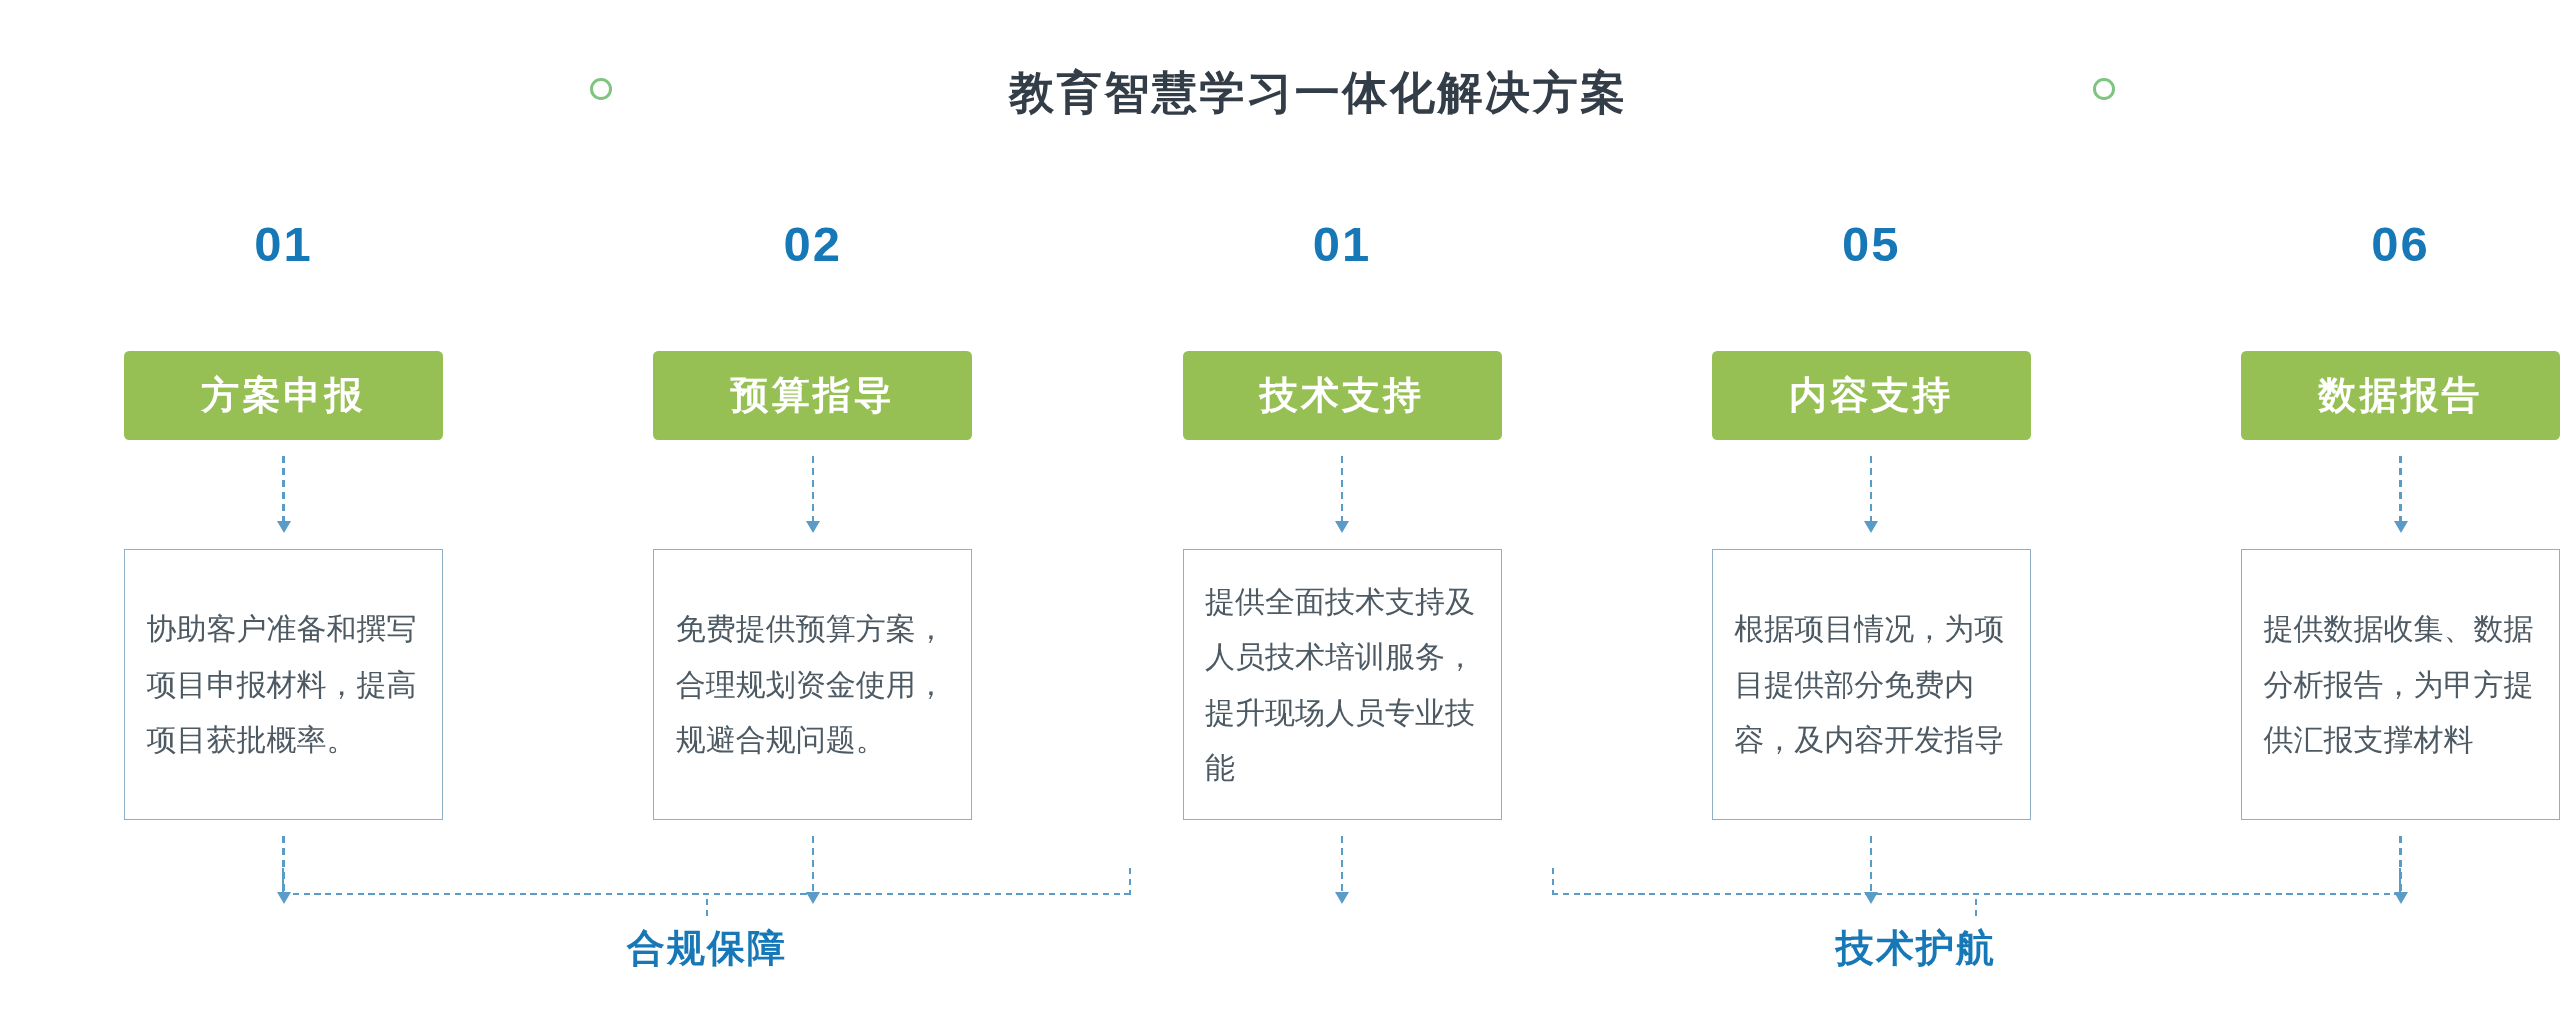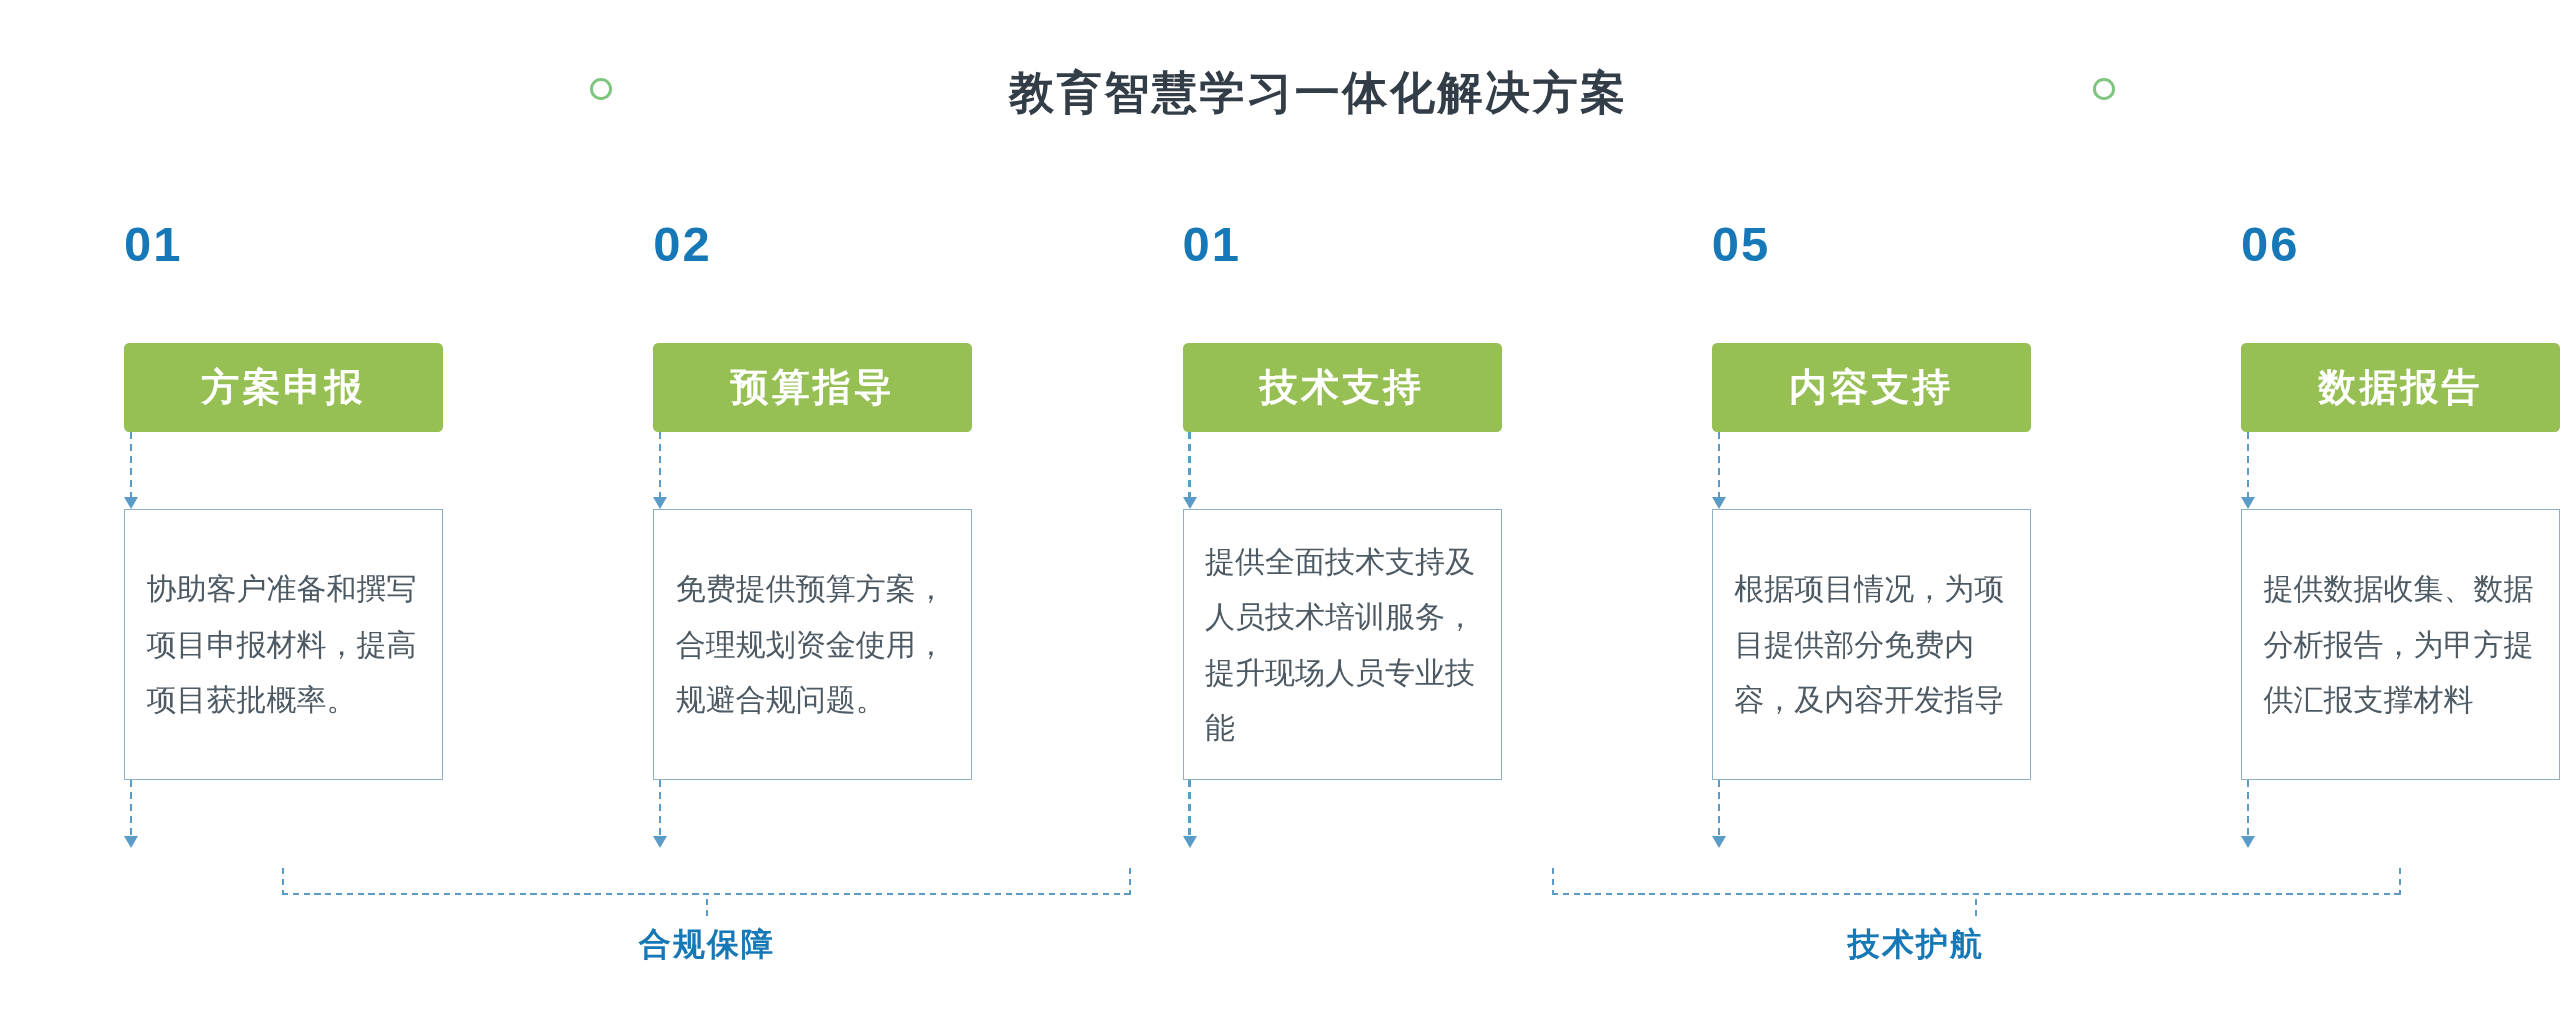--- a/index.html
+++ b/index.html
@@ -19,26 +19,26 @@
   
   .header { position:relative; height:185px; display:flex; align-items:center; justify-content:center; }
   .page-title { font-size:45px; font-weight:bold; color:var(--title-color,#333d47); letter-spacing:2.6px; }
   .decor-circle { position:absolute; width:21.6px; height:21.6px; border:3.6px solid var(--circle-green,#7fc47f);
     border-radius:50%; top:78px; }
   .decor-circle.left  { left:590px; }
   .decor-circle.right { left:2093px; }
 
   
   .steps { display:flex; justify-content:space-between; padding:0 77px 0 124px; margin-top:35px; }
-  .step { width:319px; display:flex; flex-direction:column; align-items:flex-start; }
+  .step { width:319px; display:flex; flex-direction:column; align-items:center;gap:16px; }
   .step-number { font-size:49px; line-height:1; font-weight:bold; color:var(--accent-blue,#1678b6);
     margin-bottom:66px; letter-spacing:2.1px; }
   .step-header { width:100%; height:89px; background:var(--green,#96bf54); border-radius:5.2px;
     display:flex; align-items:center; justify-content:center;
-    color:#ffffff; font-size:38px; font-weight:bold; letter-spacing:3.1px;margin-top:8px; }
+    color:#ffffff; font-size:38px; font-weight:bold; letter-spacing:3.1px; }
   .step-box { width:100%; height:271px; border:1.5px solid var(--border-blue,#8fafc6); background:#ffffff;
     display:flex; align-items:center; padding:15.5px 21.6px;
     font-size:30px; line-height:1.85; font-weight:500; color:var(--text-color,#4d5a63); text-align:left; }
 
   
   .arrow { display:flex; flex-direction:column; align-items:center; }
   .arrow.a1 { height:77px; }
   .arrow.a2 { height:68px; }
   .arrow-line { flex:1; width:2.1px;
     background:repeating-linear-gradient(to bottom, var(--arrow-blue,#5b9bc8) 0 6.7px, transparent 6.7px 12px); }
@@ -47,21 +47,21 @@
 
   
   .vdash { position:absolute; width:2.1px;
     background:repeating-linear-gradient(to bottom, var(--arrow-blue,#5b9bc8) 0 6.2px, transparent 6.2px 10.8px); }
   .hdash { position:absolute; height:2.1px;
     background:repeating-linear-gradient(to right, var(--arrow-blue,#5b9bc8) 0 6.2px, transparent 6.2px 10.8px); }
   .stub { top:868px; height:26px; }
   .hline { top:893px; width:849px; }
   .drop { top:899px; height:20.6px; }
   .group-label { position:absolute; top:923px; transform:translateX(-50%);
-    font-size:32px; font-weight:bold; color:var(--accent-blue,#1678b6); letter-spacing:2.1px; white-space:nowrap; }
+    font-size:38px; font-weight:bold; color:var(--accent-blue,#1678b6); letter-spacing:2.1px; white-space:nowrap; }
 </style>
 </head>
 <body>
 
 <div class="header">
   <span class="decor-circle left"></span>
   <h1 class="page-title">教育智慧学习一体化解决方案</h1>
   <span class="decor-circle right"></span>
 </div>
 

